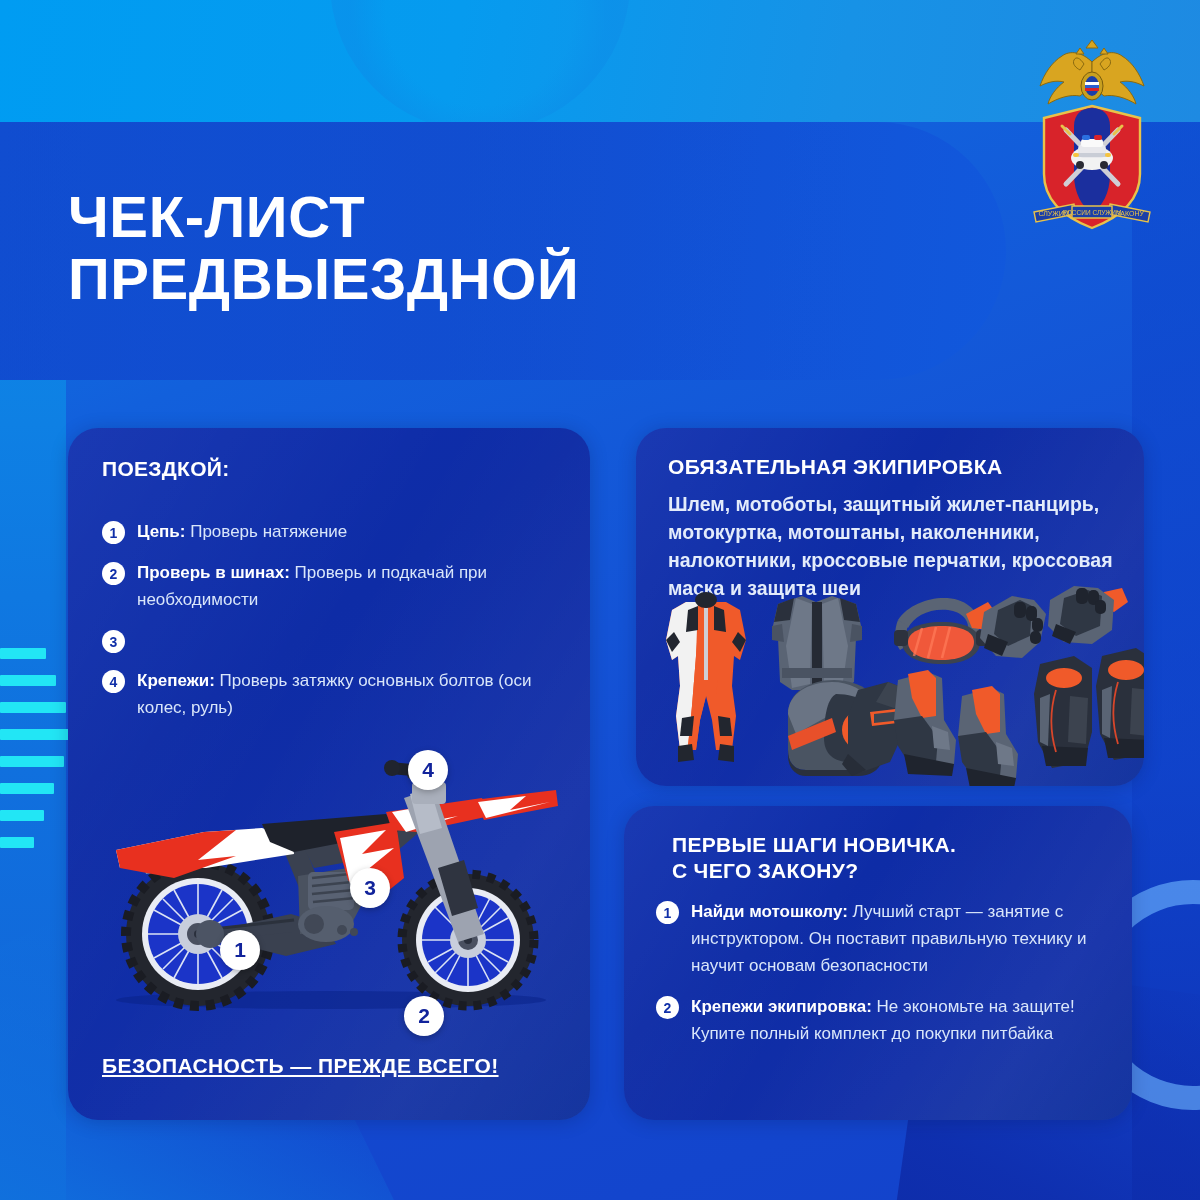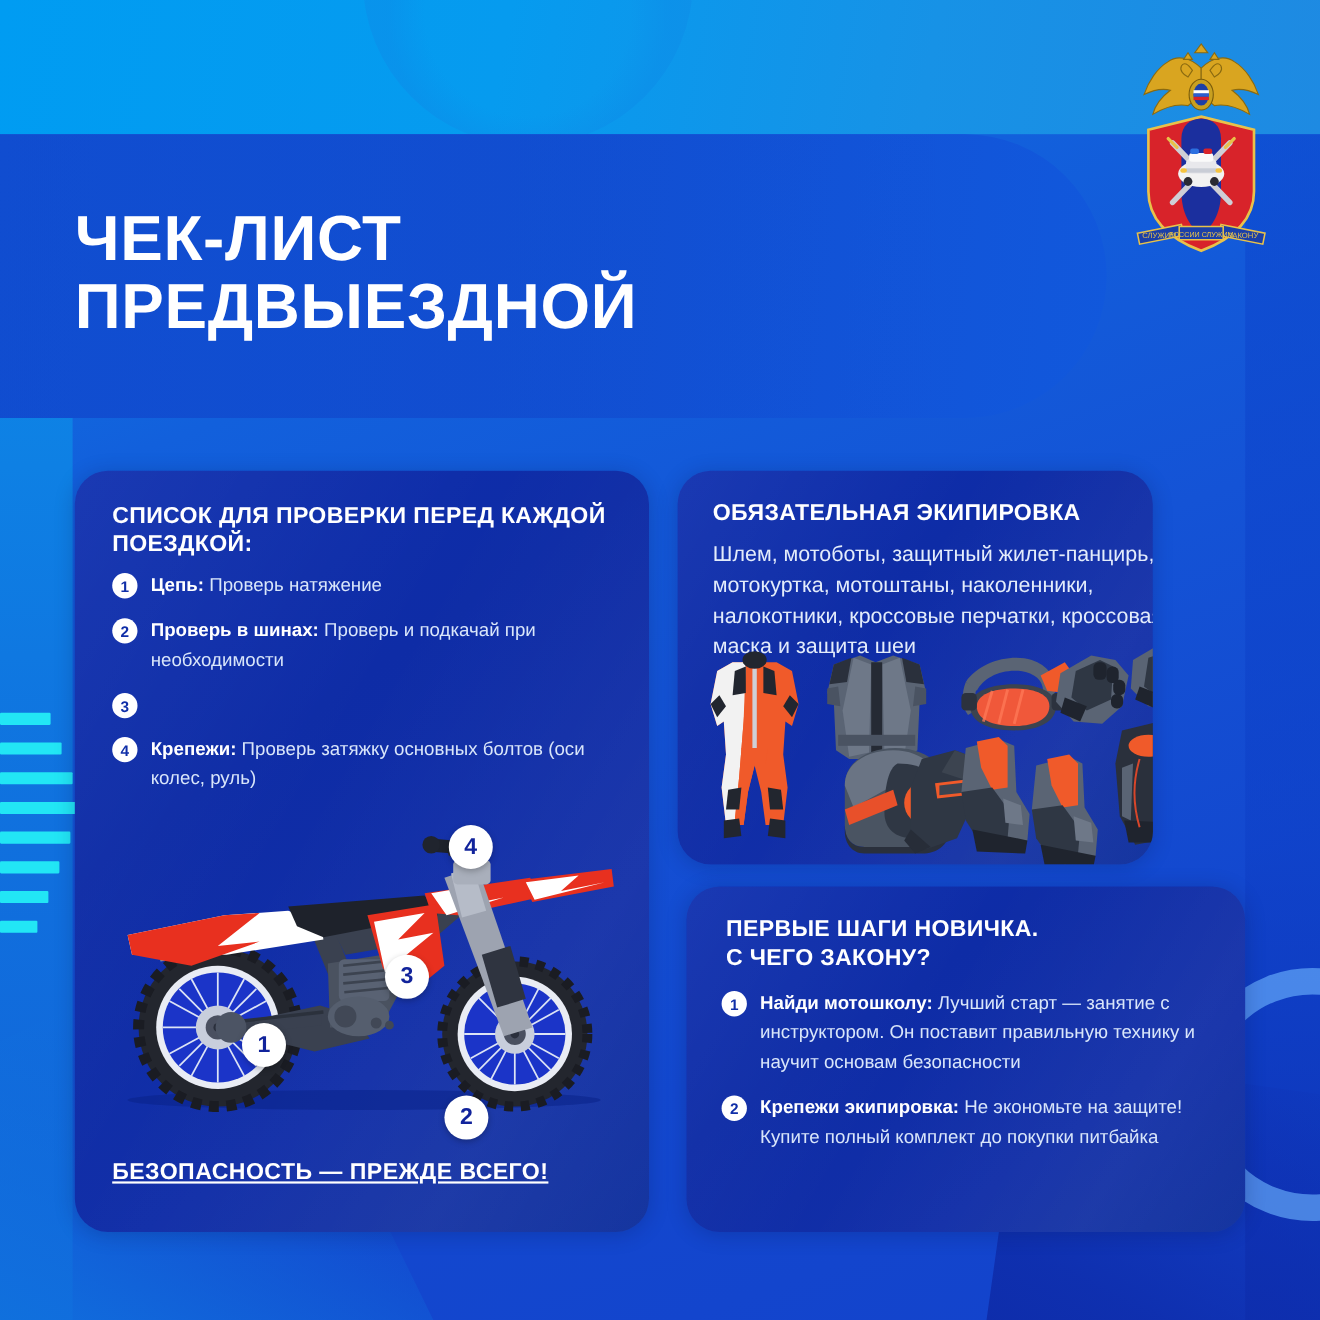--- a/index.html
+++ b/index.html
@@ -84,29 +84,29 @@
     background:linear-gradient(145deg,#0E2FAF 0%,#0E2CA6 35%,#122FA8 70%,#15359F 100%);
     box-shadow:0 2px 18px rgba(3,16,70,.22);
     overflow:hidden;
   }
   .panel-sheen {
     position:absolute; inset:0;
     background:linear-gradient(120deg,rgba(255,255,255,.05) 0%,rgba(255,255,255,0) 42%,rgba(255,255,255,.045) 78%,rgba(255,255,255,0) 100%);
     pointer-events:none;
   }
   #panel-left   { left:68px;  top:428px; width:522px; height:692px; }
-  #panel-gear   { left:616px; top:428px; width:432px; height:358px; }
+  #panel-gear   { left:636px; top:428px; width:508px; height:358px; }
   #panel-steps  { left:624px; top:806px; width:508px; height:314px; }
 
   .panel-head {
     color:#FFFFFF; font-size:21px; font-weight:bold;
     line-height:26px; letter-spacing:.3px;
   }
   .panel-para {
-    color:#E3ECFB; font-size:19.5px; line-height:28px; font-weight:normal;
+    color:#E3ECFB; font-size:19.5px; line-height:28px; font-weight:bold;
   }
 
   .num-list { list-style:none; }
   .num-item { display:flex; align-items:flex-start; margin-bottom:14px; }
   .badge {
     flex:0 0 auto; width:23px; height:23px; border-radius:50%;
     background:#FFFFFF; color:#102FA8;
     font-size:14px; font-weight:bold;
     display:flex; align-items:center; justify-content:center;
     margin-right:12px; margin-top:3px;
@@ -215,21 +215,20 @@
       <text x="70" y="181" font-size="6.5" fill="#E8C24A" text-anchor="middle" font-family="Liberation Sans, sans-serif">РОССИИ СЛУЖИМ</text>
       <text x="108" y="182" font-size="7" fill="#E8C24A" text-anchor="middle" font-family="Liberation Sans, sans-serif">ЗАКОНУ</text>
     </g>
   </svg>
 </div>
 
 <div class="panel" id="panel-left">
   <div class="panel-sheen"></div>
 
   <div class="panel-head" style="position:absolute;left:34px;top:28px;width:460px;">
-    <div>СПИСОК ДЛЯ ПРОВЕРКИ ПЕРЕД КАЖДОЙ</div>
     <div>ПОЕЗДКОЙ:</div>
   </div>
 
   <ul class="num-list" id="checklist-items" style="position:absolute;left:34px;top:90px;width:458px;">
       <li class="num-item">
         <span class="badge">1</span>
         <span class="item-text"><b>Цепь:</b> Проверь натяжение</span>
       </li>
       <li class="num-item">
         <span class="badge">2</span>
@@ -489,21 +488,21 @@
           <path d="M482 96 C476 116 476 138 482 158"></path>
         </g>
       </g>
     </svg>
   </div>
 </div>
 
 <div class="panel" id="panel-steps">
   <div class="panel-sheen"></div>
 
-  <div class="panel-head" style="position:absolute;left:36px;top:26px;width:448px;">
+  <div class="panel-head" style="position:absolute;left:48px;top:26px;width:448px;">
     <div>ПЕРВЫЕ ШАГИ НОВИЧКА.</div>
     <div>С ЧЕГО ЗАКОНУ?</div>
   </div>
 
   <ul class="num-list" id="steps-items" style="position:absolute;left:32px;top:92px;width:450px;">
       <li class="num-item">
         <span class="badge">1</span>
         <span class="item-text"><b>Найди мотошколу:</b> Лучший старт — занятие с инструктором. Он поставит правильную технику и научит основам безопасности</span>
       </li>
       <li class="num-item">

